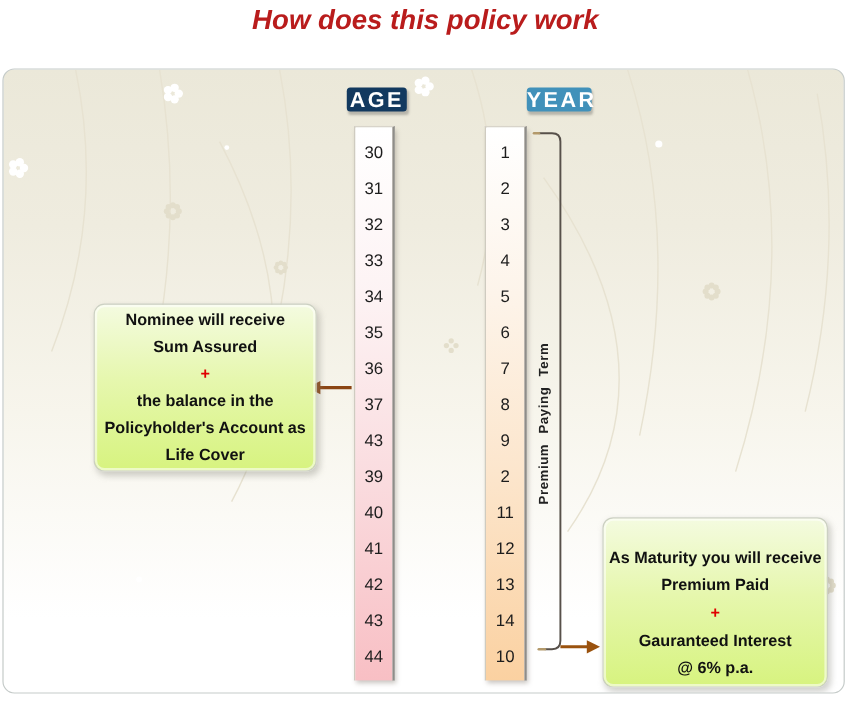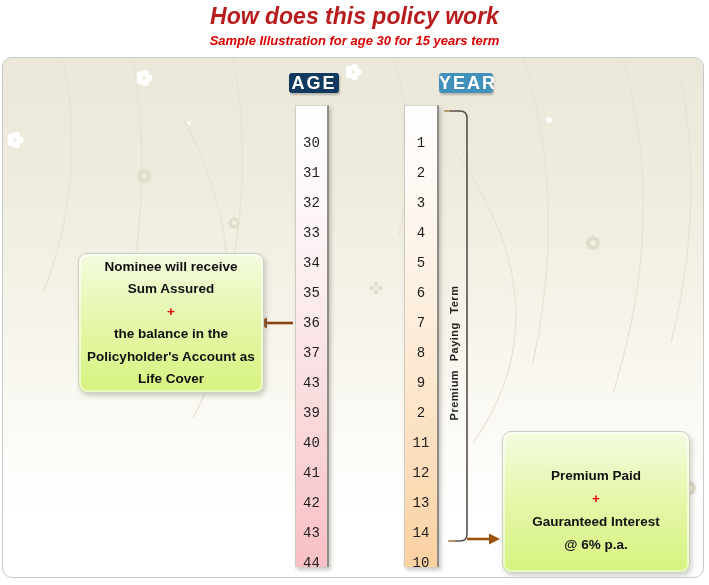--- a/index.html
+++ b/index.html
@@ -16,23 +16,23 @@
            background:linear-gradient(180deg,#ebe8d9 0%,#efecdf 25%,#f7f5ec 55%,#ffffff 88%); }
 
   .decor, .overlay { position:absolute; left:0; top:0; width:702px; height:521px; pointer-events:none; }
 
   .col-header { position:absolute; height:20px; line-height:20px; border-radius:3px;
                 color:#ffffff; font-weight:bold; font-size:18px; letter-spacing:2px;
                 text-align:center; box-shadow:1px 2px 2px rgba(60,60,60,.3); }
   .age-header  { left:286px; top:15px; width:50px; background:#12395f; }
   .year-header { left:398px; top:15px; width:54px; background:#4191ba;margin-left:38px; }
 
-  .strip { position:absolute; padding-top:22px;
+  .strip { position:absolute; padding-top:6px;
            border-left:1px solid #cfcbc0; border-top:1px solid #d8d4ca; border-right:2px solid #8f8d89;
-           box-shadow:2px 3px 4px rgba(120,110,100,.4);font-family:Liberation Mono, monospace; }
+           box-shadow:2px 3px 4px rgba(120,110,100,.4); }
   .age-strip  { left:292px; top:47px; width:34px; height:462px;
                 background:linear-gradient(180deg,#ffffff 0%,#fdf3f4 30%,#fadde0 62%,#f8bfc4 100%); }
   .year-strip { left:401px; top:47px; width:35px; height:462px;
                 background:linear-gradient(180deg,#ffffff 0%,#fdf4ea 30%,#fce6cd 62%,#fbd1a1 100%); }
   .cell { height:30px; line-height:30px; text-align:center; font-size:14px; color:#1d1d1d; }
 
   .callout { position:absolute; border:1px solid #ccd0c3; border-radius:9px;
              background:linear-gradient(180deg,#f4fbe0 0%,#e6f7ae 45%,#d7f37f 100%);
              box-shadow:2px 3px 5px rgba(140,140,130,.4), inset 0 0 0 2px rgba(255,255,255,.55);
              display:flex; flex-direction:column; justify-content:center; text-align:center;
@@ -47,21 +47,20 @@
                    transform:rotate(-90deg); transform-origin:center; text-align:center;
                    font-size:11px; font-weight:bold; letter-spacing:.5px; word-spacing:5px;
                    color:#222222; white-space:nowrap; }
 </style>
 </head>
 <body>
 
 <div class="stage">
 
   <div class="title">How does this policy work</div>
-  <div class="subtitle">Sample Illustration for age 30 for 15 years term</div>
 
   <div class="panel">
 
     <svg class="decor" viewBox="0 0 702 521">
       <g fill="none" stroke="#e7e2d1" stroke-width="1.2">
         <path d="M60,0 Q85,120 40,235"></path>
         <path d="M130,0 Q155,150 110,300"></path>
         <path d="M230,0 Q255,130 215,265"></path>
         <path d="M180,60 Q265,220 190,360"></path>
         <path d="M450,90 Q565,250 470,385"></path>
@@ -206,20 +205,21 @@
     <div class="callout callout-left">
         <div class="line">Nominee will receive</div>
         <div class="line">Sum Assured</div>
         <div class="line accent">+</div>
         <div class="line">the balance in the</div>
         <div class="line">Policyholder's Account as</div>
         <div class="line">Life Cover</div>
       </div>
 
     <div class="callout callout-right">
+        <div class="line">As Maturity you will receive</div>
         <div class="line">Premium Paid</div>
         <div class="line accent">+</div>
         <div class="line">Gauranteed Interest</div>
         <div class="line">@ 6% p.a.</div>
       </div>
 
   </div>
 </div>
 
 </body></html>

